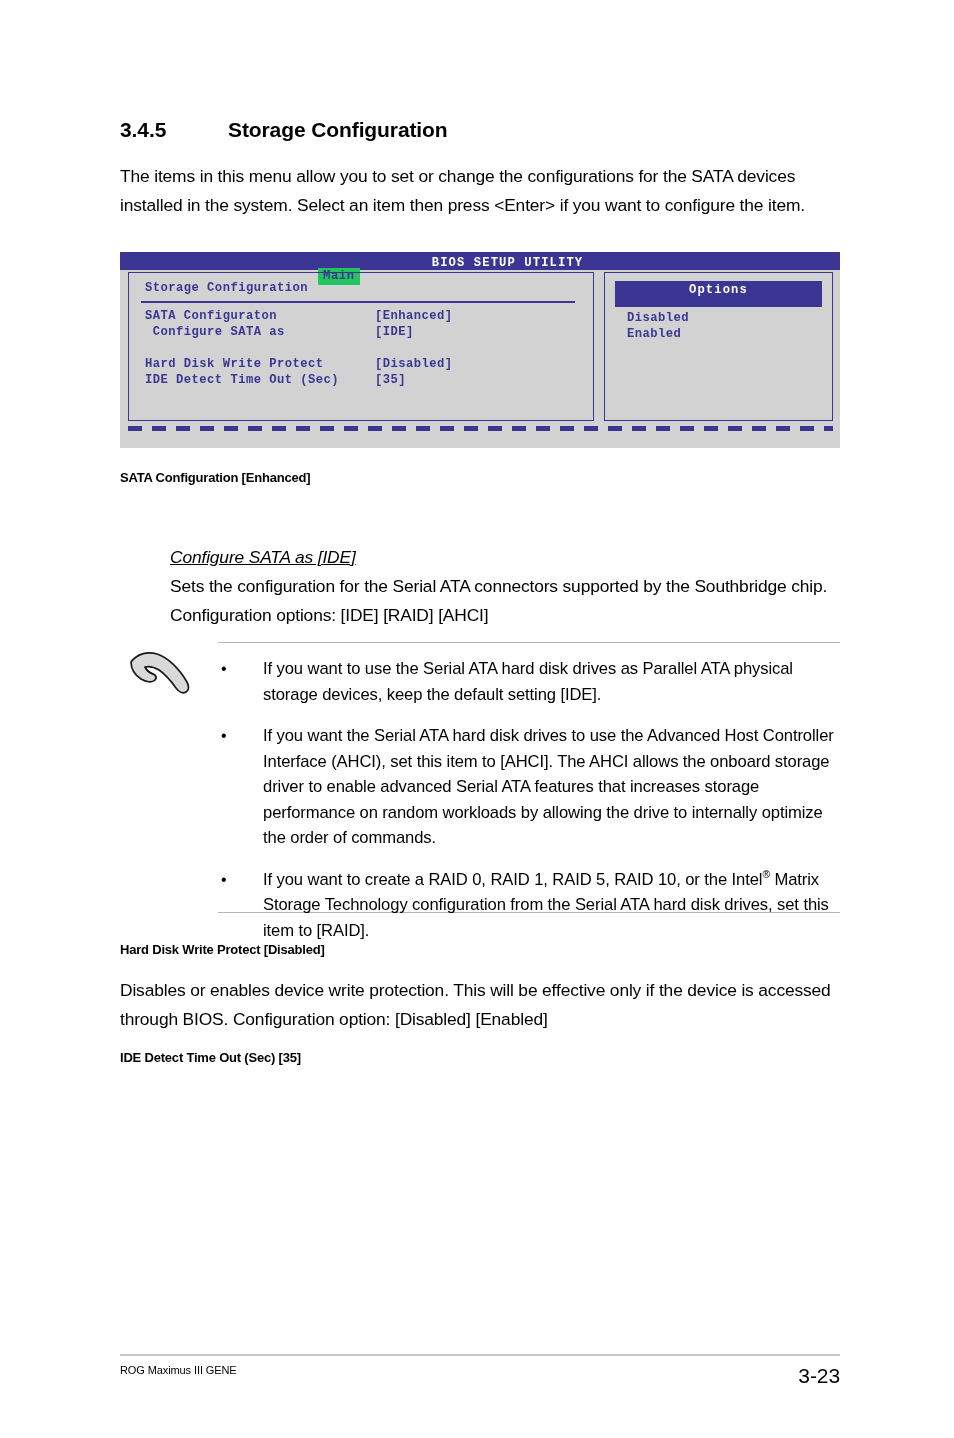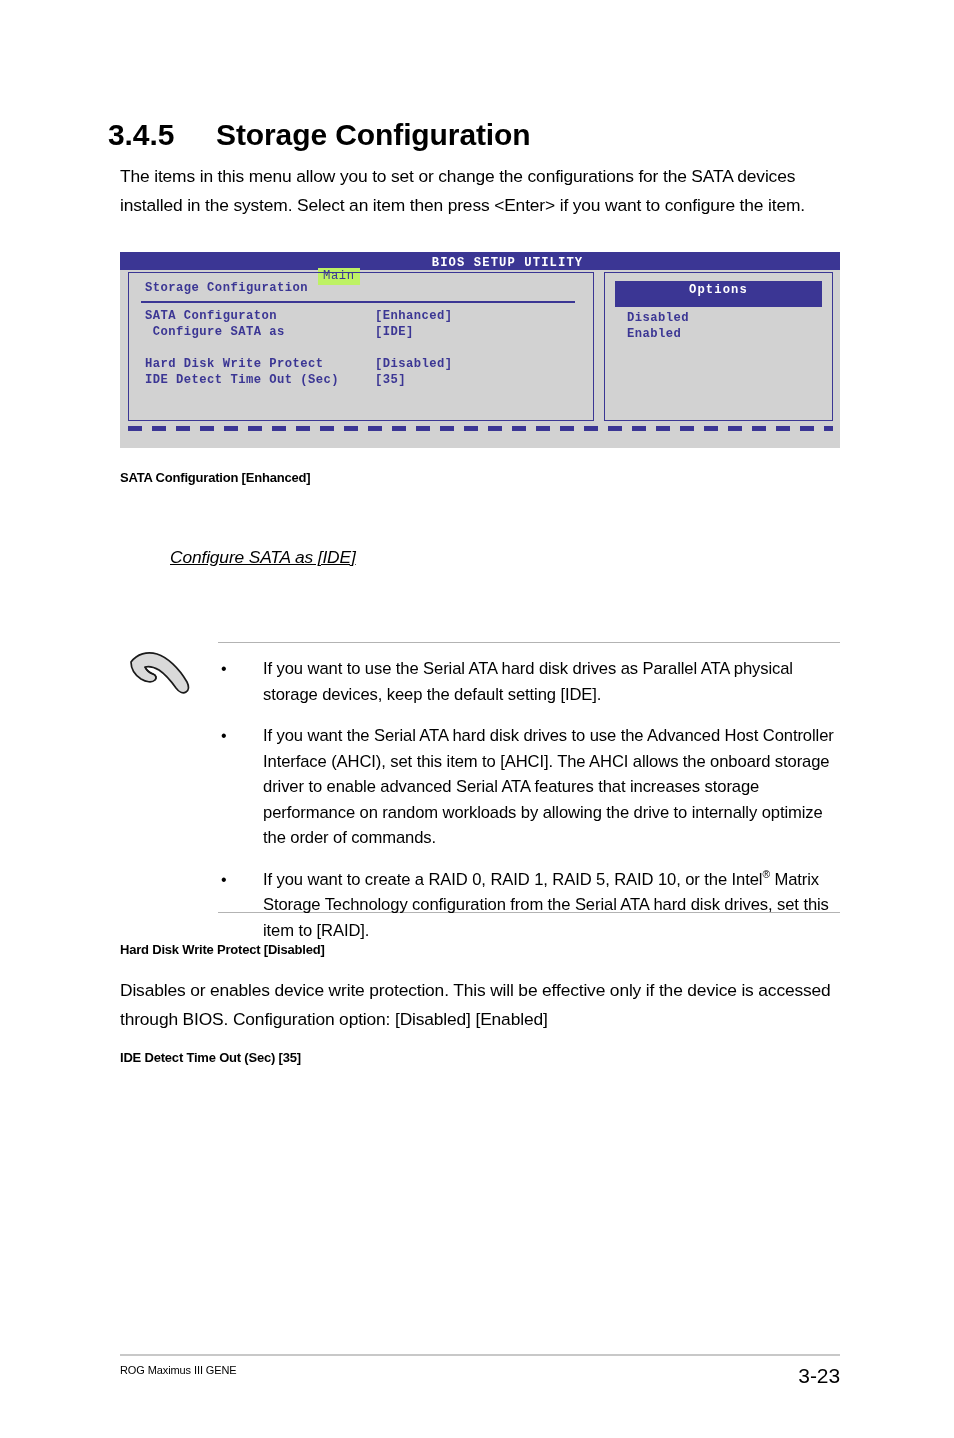--- a/index.html
+++ b/index.html
@@ -17,27 +17,27 @@
   }
 
   .page {
     position: absolute;
     inset: 0;
   }
 
   
   .section-head {
     position: absolute;
-    left: 108px;
+    left: 120px;
     top: 118px;
     width: 720px;
     display: flex;
     align-items: baseline;
     font-weight: bold;
-    font-size: 30px;
+    font-size: 21px;
     letter-spacing: -0.1px;
   }
   .section-num {
     width: 108px;
     flex: 0 0 108px;
   }
   .section-title { flex: 1; }
 
   
   .intro {
@@ -75,23 +75,23 @@
     color: #ffffff;
     font-weight: bold;
     letter-spacing: 1.1px;
     font-size: 12.2px;
     padding-left: 55px;
   }
   .bios-tab {
     position: absolute;
     left: 198px;
     top: 16px;
-    background: #bef264;
+    background: #22c55e;
     color: #3b3694;
-    font-weight: normal;
+    font-weight: bold;
     padding: 1px 5px 2px 5px;
     letter-spacing: 0.6px;
     font-size: 12.2px;
   }
 
   .bios-body {
     position: relative;
     height: 163px;
   }
   .bios-panel-left {
@@ -341,20 +341,21 @@
       </div>
 
       <div class="bios-dashline"></div>
     </div>
   </div>
 
   <div class="subhead" style="top:470px">SATA Configuration [Enhanced]</div>
 
   <div class="indent-block" style="top:543px">
     <div class="indent-title">Configure SATA as [IDE]</div>
+    <div>Sets the configuration for the Serial ATA connectors supported by the Southbridge chip. Configuration options: [IDE] [RAID] [AHCI]</div>
   </div>
 
   <div class="note">
     <div class="note-rule-top"></div>
     <div class="note-rule-bottom"></div>
 
     <div class="note-icon">
       <svg viewBox="0 0 66 52" width="66" height="52" aria-hidden="true">
         <path d="M4 14 C10 6, 20 3, 30 6 C40 9, 52 20, 60 34 C62 38, 62 42, 59 44
                  C56 46, 52 44, 49 40 C44 33, 38 26, 32 22

